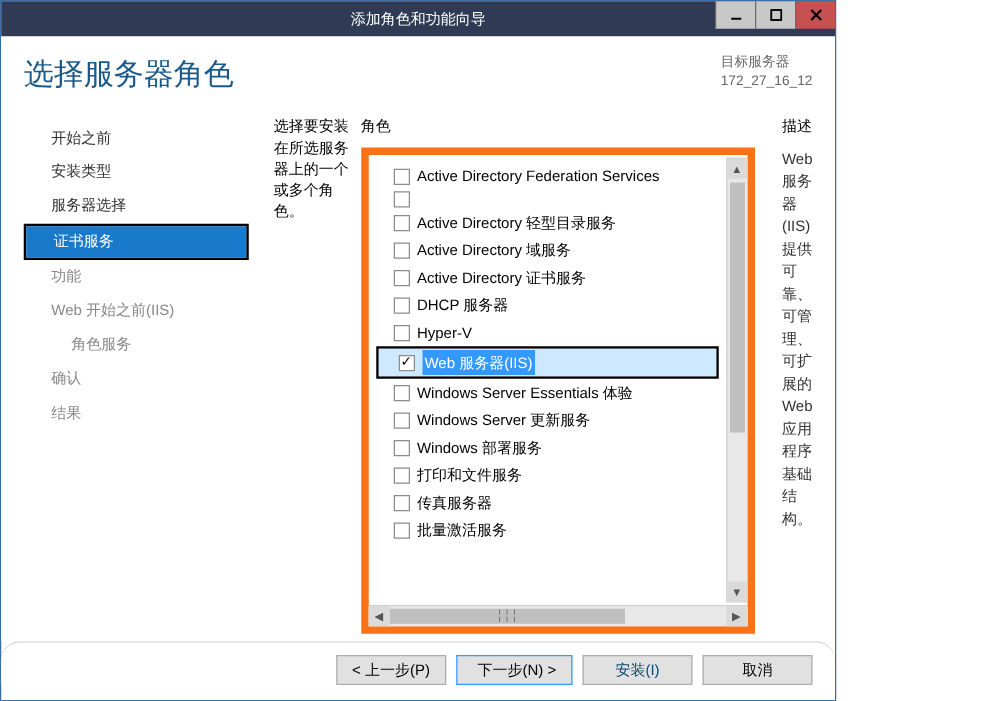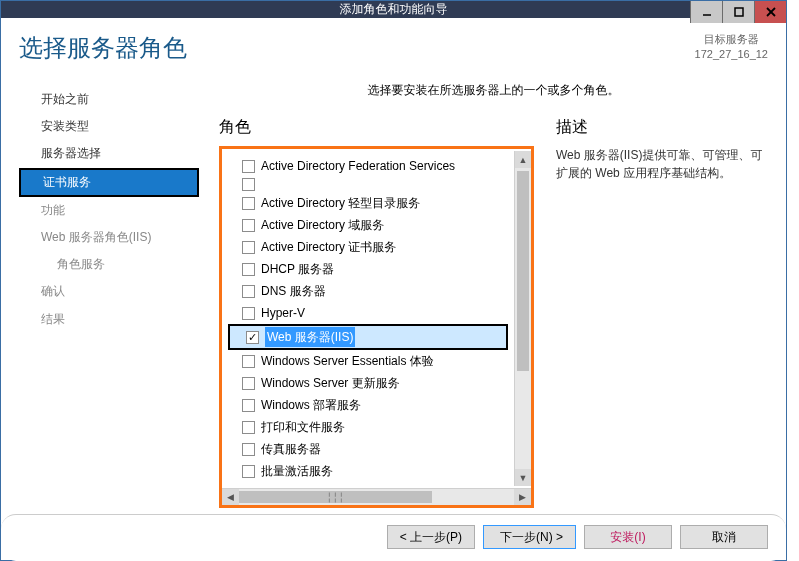--- a/index.html
+++ b/index.html
@@ -4,21 +4,21 @@
 <style>
   * { box-sizing: border-box; }
   body {
     margin: 0;
     font-family: "Microsoft YaHei", "Segoe UI", sans-serif;
     font-size: 12px;
     background: #fff;
     color: #000;
   }
   .window {
-    width: 787px;
+    width: 669px;
     height: 561px;
     border: 1px solid #3a6ea5;
     display: flex;
     flex-direction: column;
     position: relative;
   }
   .titlebar {
     height: 28px;
     background: #2f3b54;
     color: #fff;
@@ -62,21 +62,21 @@
     justify-content: space-between;
     align-items: flex-start;
   }
   .page-title {
     font-size: 24px;
     color: #1a5a8a;
     font-weight: 400;
     margin-bottom: 8px;
   }
   .target-info {
-    text-align: center;
+    text-align: left;
     font-size: 11px;
     color: #666;
     line-height: 1.4;
   }
   .content-row {
     flex: 1;
     display: flex;
     margin-top: 10px;
     min-height: 0;
   }
@@ -98,24 +98,23 @@
   }
   .nav-item.indent { padding-left: 38px; }
   .nav-highlight-box {
     border: 2px solid #000;
     padding: 0;
   }
   .nav-highlight-box .nav-item { padding-top:3px; padding-bottom:3px; }
   .main {
     flex: 1;
     display: flex;
-    flex-direction: column;
+    flex-direction: row;
     padding-left: 20px;
     min-height: 0;
-    align-items: center;
   }
   .instruction {
     font-size: 12px;
     margin-bottom: 18px;
   }
   .columns {
     flex: 1;
     display: flex;
     gap: 22px;
     min-height: 0;
@@ -123,26 +122,26 @@
   .col-roles {
     width: 315px;
     display: flex;
     flex-direction: column;
     min-height: 0;
   }
   .col-desc {
     flex: 1;
   }
   .col-label {
-    font-size: 16px;
+    font-size: 12px;
     margin-bottom: 8px;
   }
   .roles-box {
     flex: 1;
-    border: 3px solid #f97316;
+    border: 6px solid #f97316;
     background: #fff;
     display: flex;
     flex-direction: column;
     min-height: 0;
   }
   .roles-list {
     flex: 1;
     overflow: hidden;
     display: flex;
     padding: 2px 0;
@@ -254,21 +253,21 @@
     height: 24px;
     border: 1px solid #adadad;
     background: #e1e1e1;
     font-size: 12px;
     padding: 0 12px;
     cursor: pointer;
     display:flex; align-items:center; justify-content:center;
   }
   .btn.default { border: 1px solid #3399ff; padding-left: 16px; }
   .btn:disabled, .btn.disabled {
-    color: #be185d;
+    color: #0c4a6e;
     cursor: default;
   }
 </style>
 </head>
 <body>
 
 <div class="window">
 
   <div class="titlebar">
     <span class="titlebar-title">添加角色和功能向导</span>
@@ -305,21 +304,21 @@
     <div class="content-row">
 
       <div class="sidebar" id="sidebar">
           <div class="nav-item completed">开始之前</div>
           <div class="nav-item completed">安装类型</div>
           <div class="nav-item completed">服务器选择</div>
           <div class="nav-highlight-box">
             <div class="nav-item active">证书服务</div>
           </div>
           <div class="nav-item">功能</div>
-          <div class="nav-item">Web 服务器角色(IIS)</div>
+          <div class="nav-item">Web 开始之前(IIS)</div>
           <div class="nav-item indent">角色服务</div>
           <div class="nav-item">确认</div>
           <div class="nav-item">结果</div>
         </div>
 
       <div class="main">
         <div class="instruction">选择要安装在所选服务器上的一个或多个角色。</div>
 
         <div class="columns">
 
@@ -343,24 +342,20 @@
                       <span class="role-checkbox"></span>
                       <span class="role-label-text">Active Directory 域服务</span>
                     </div>
                     <div class="role-item">
                       <span class="role-checkbox"></span>
                       <span class="role-label-text">Active Directory 证书服务</span>
                     </div>
                     <div class="role-item">
                       <span class="role-checkbox"></span>
                       <span class="role-label-text">DHCP 服务器</span>
-                    </div>
-                    <div class="role-item">
-                      <span class="role-checkbox"></span>
-                      <span class="role-label-text">DNS 服务器</span>
                     </div>
                     <div class="role-item">
                       <span class="role-checkbox"></span>
                       <span class="role-label-text">Hyper-V</span>
                     </div>
                     <div class="role-highlight">
                       <div class="role-item selected">
                         <span class="role-checkbox checked"></span>
                         <span class="role-label-text">Web 服务器(IIS)</span>
                       </div>

